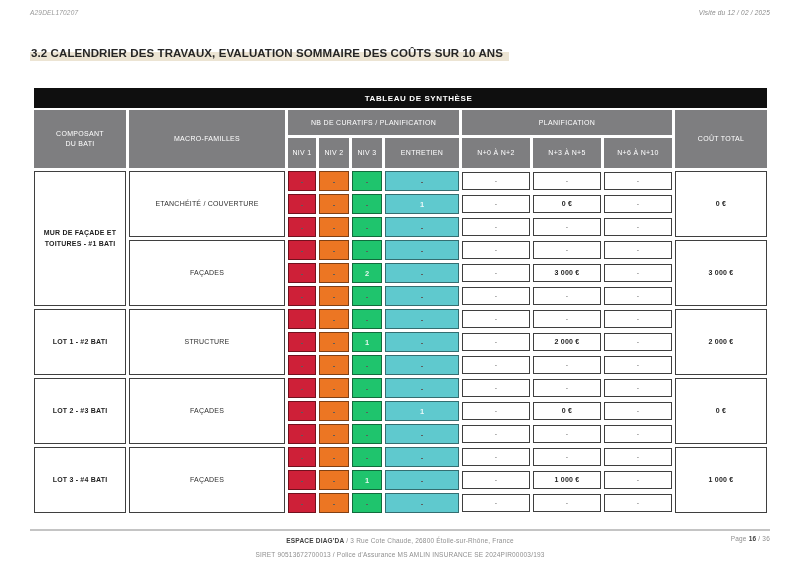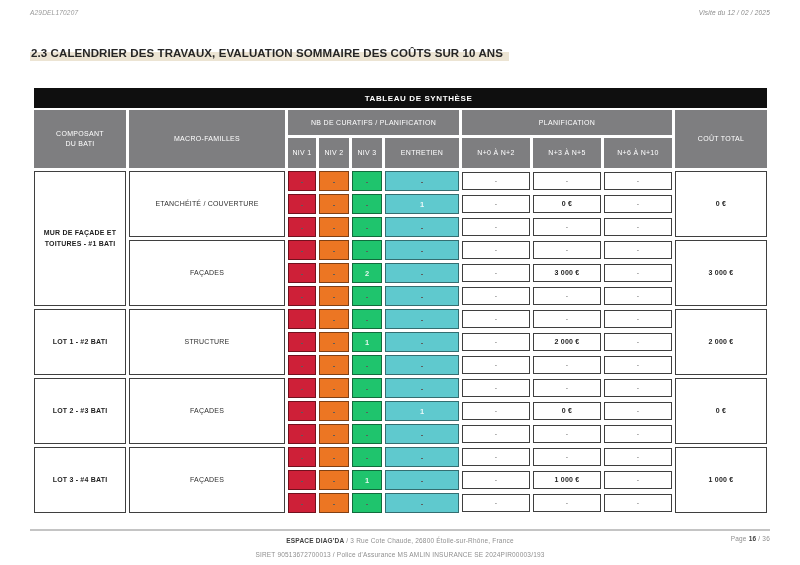--- a/index.html
+++ b/index.html
@@ -58,21 +58,21 @@
 </head>
 <body>
 
 <div class="page">
 
   <div class="topbar">
     <span class="doc-code">A29DEL170207</span>
     <span class="visit-date">Visite du 12 / 02 / 2025</span>
   </div>
 
-  <h1 class="section-title"><span class="hl">2.3 CALENDRIER DES TRAVAUX, EVALUATION SOMMAIRE DES COÛTS SUR 10 ANS</span></h1>
+  <h1 class="section-title"><span class="hl">3.2 CALENDRIER DES TRAVAUX, EVALUATION SOMMAIRE DES COÛTS SUR 10 ANS</span></h1>
 
   <div class="table-wrap">
     <div class="tbar">TABLEAU DE SYNTHÈSE</div>
 
     <div class="grid thead">
       <div class="hcell hc1">
           <span>COMPOSANT DU BATI</span>
         </div>
       <div class="hcell hc2">
           <span>MACRO-FAMILLES</span>

